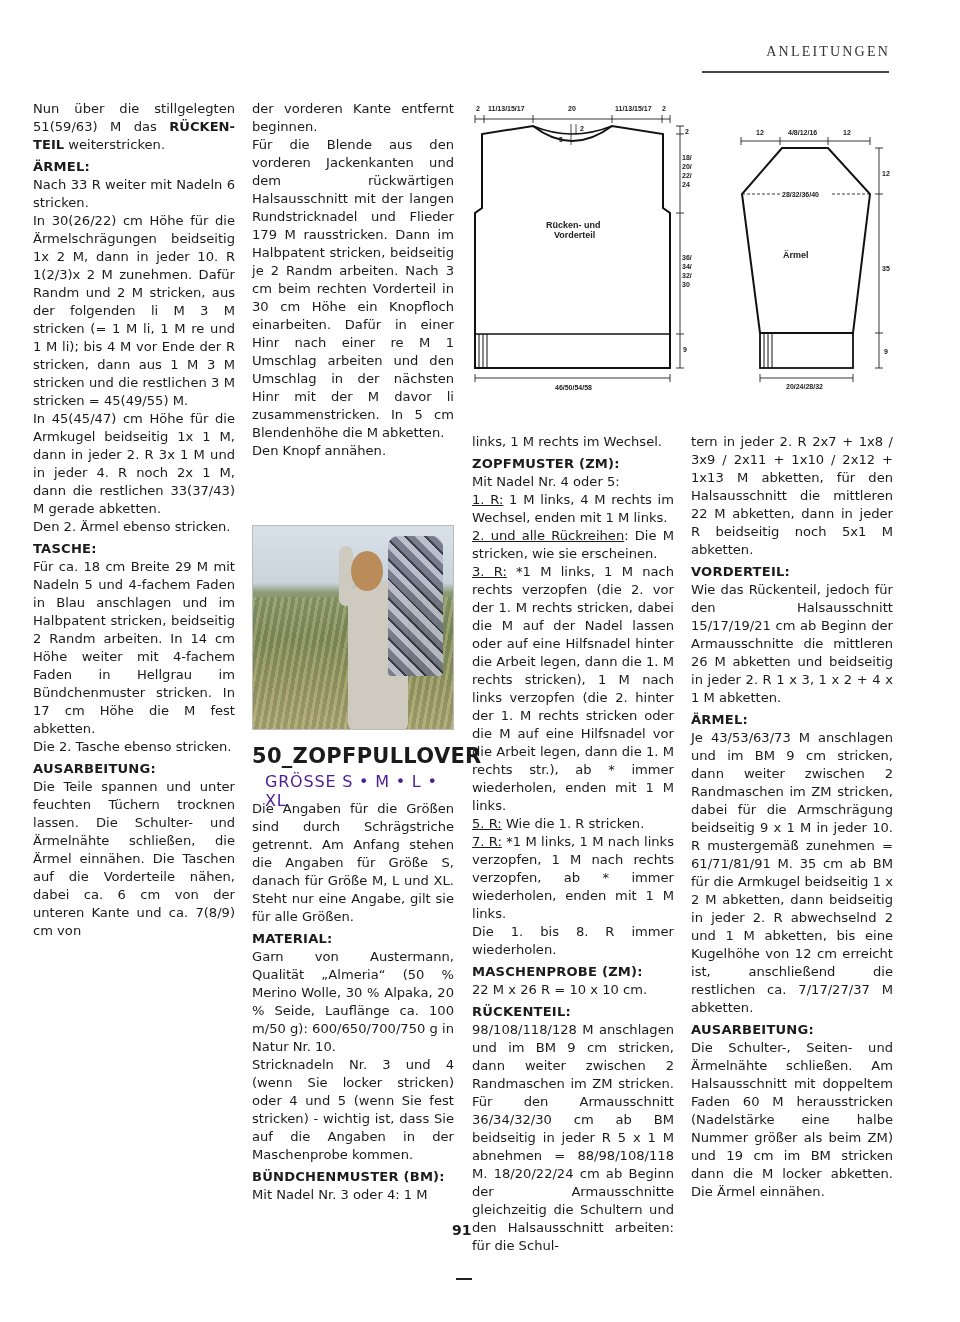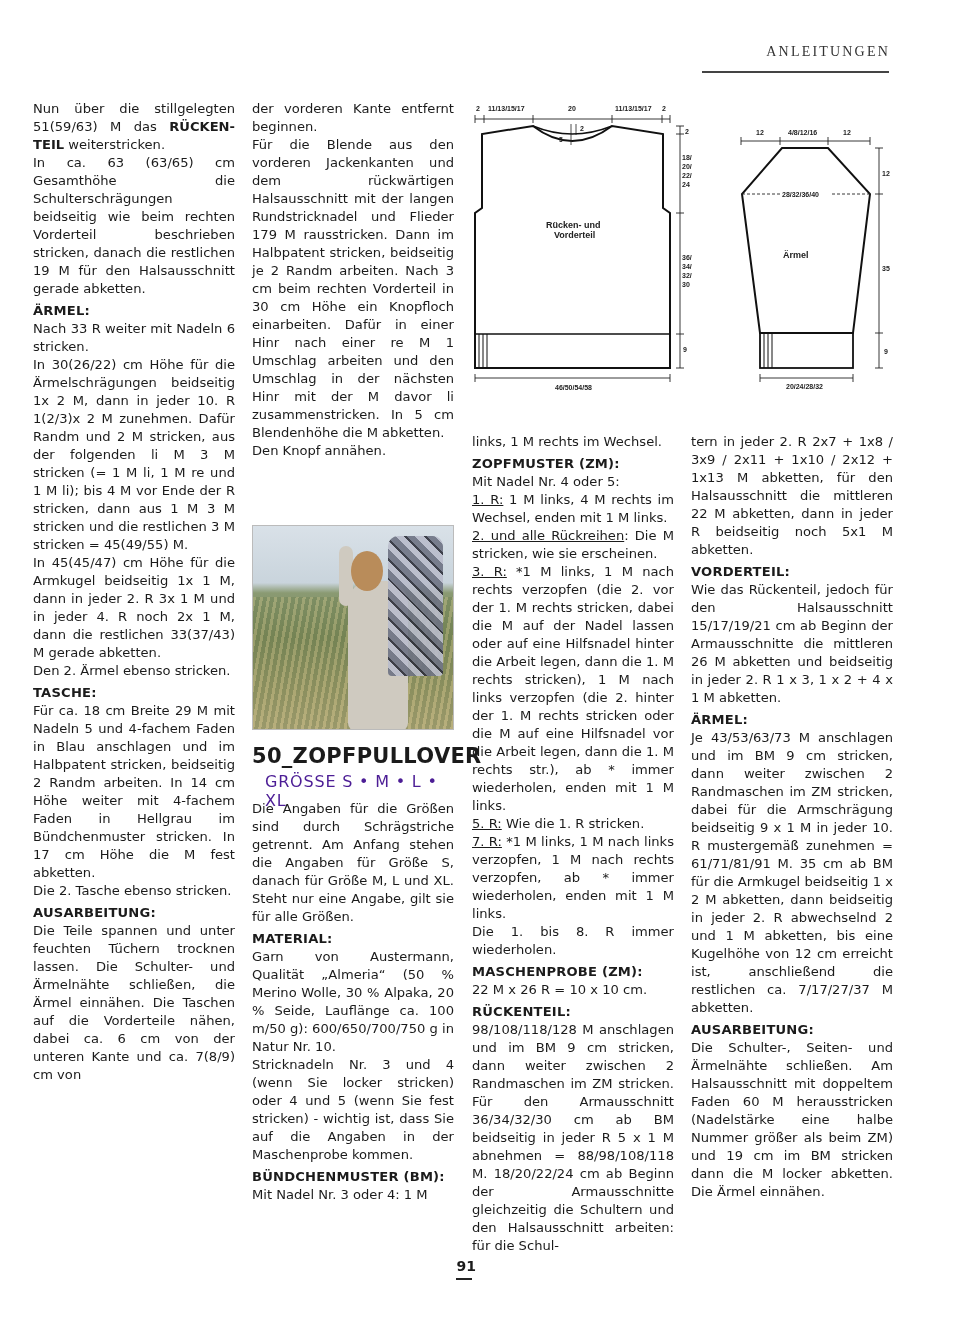--- a/index.html
+++ b/index.html
@@ -39,33 +39,32 @@
   .pattern-title { position: absolute; left: 252px; top: 744px; width: 205px;
            font-size: 21px; font-weight: bold; letter-spacing: 0.3px; }
   .pattern-sizes { position: absolute; left: 265px; top: 772px; width: 190px;
            font-size: 16px; letter-spacing: 0.8px; color: #4c1d95; }
 
   .diagram { position: absolute; }
   .diagram svg { display: block; }
   .dlabel { font-family: "Liberation Sans", "DejaVu Sans", sans-serif; font-size: 7px; font-weight: bold; fill: #222; }
   .dlabel-big { font-family: "Liberation Sans", "DejaVu Sans", sans-serif; font-size: 9px; font-weight: bold; fill: #222; }
 
-  .page-number { position: absolute; left: 452px; top: 1258px; width: 24px; text-align: right;
+  .page-number { position: absolute; left: 452px; top: 1222px; width: 24px; text-align: left;
            font-size: 14px; font-weight: bold; }
   .page-rule { position: absolute; left: 456px; top: 1278px; width: 16px; height: 2px; background: #222; }
 </style>
 </head>
 <body>
 
 <div class="header-title">ANLEITUNGEN</div>
 <div class="header-rule"></div>
 
 <div class="col" id="col1">
   <p><span>Nun über die stillgelegten 51(59/63) M das </span><b>RÜCKEN-TEIL</b><span> weiterstricken.</span></p>
-  <p>In ca. 63 (63/65) cm Gesamthöhe die Schulterschrägungen beidseitig wie beim rechten Vorderteil beschrieben stricken, danach die restlichen 19 M für den Halsausschnitt gerade abketten.</p>
   <p class="h">ÄRMEL:</p>
   <p>Nach 33 R weiter mit Nadeln 6 stricken.</p>
   <p>In 30(26/22) cm Höhe für die Ärmelschrägungen beidseitig 1x 2 M, dann in jeder 10. R 1(2/3)x 2 M zunehmen. Dafür Randm und 2 M stricken, aus der folgenden li M 3 M stricken (= 1 M li, 1 M re und 1 M li); bis 4 M vor Ende der R stricken, dann aus 1 M 3 M stricken und die restlichen 3 M stricken = 45(49/55) M.</p>
   <p>In 45(45/47) cm Höhe für die Armkugel beidseitig 1x 1 M, dann in jeder 2. R 3x 1 M und in jeder 4. R noch 2x 1 M, dann die restlichen 33(37/43) M gerade abketten.</p>
   <p>Den 2. Ärmel ebenso stricken.</p>
   <p class="h">TASCHE:</p>
   <p>Für ca. 18 cm Breite 29 M mit Nadeln 5 und 4-fachem Faden in Blau anschlagen und im Halbpatent stricken, beidseitig 2 Randm arbeiten. In 14 cm Höhe weiter mit 4-fachem Faden in Hellgrau im Bündchenmuster stricken. In 17 cm Höhe die M fest abketten.</p>
   <p>Die 2. Tasche ebenso stricken.</p>
   <p class="h">AUSARBEITUNG:</p>
   <p>Die Teile spannen und unter feuchten Tüchern trocknen lassen. Die Schulter- und Ärmelnähte schließen, die Ärmel einnähen. Die Taschen auf die Vorderteile nähen, dabei ca. 6 cm von der unteren Kante und ca. 7(8/9) cm von</p>

